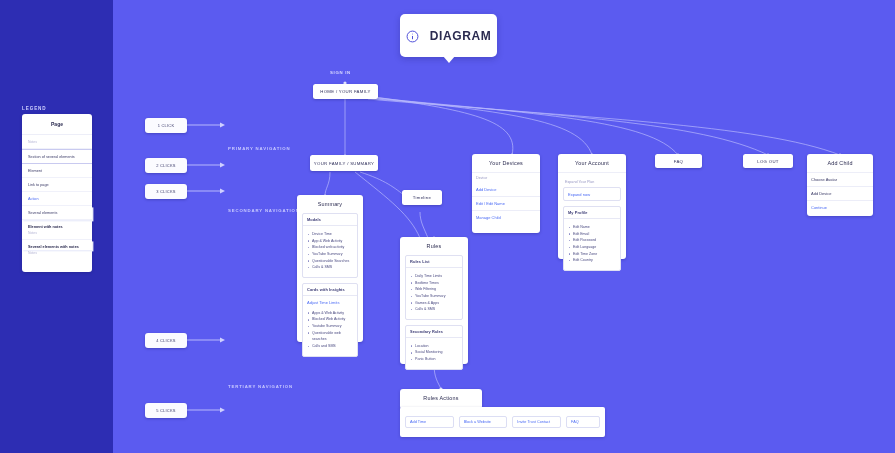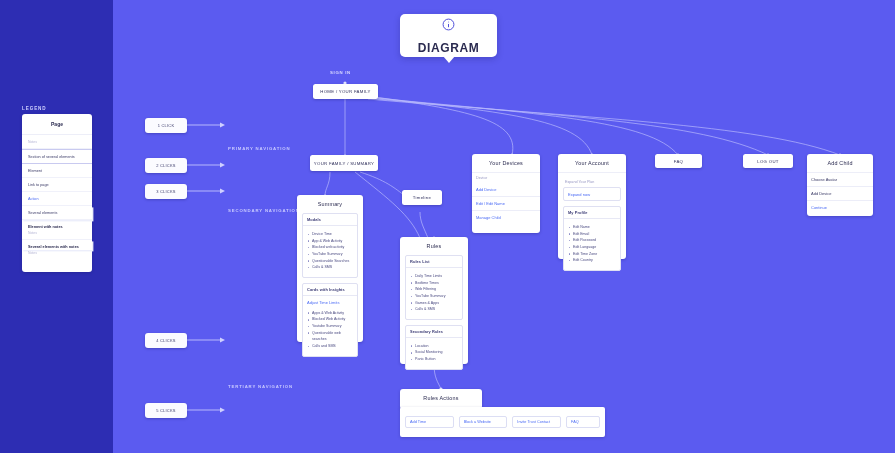--- a/index.html
+++ b/index.html
@@ -95,21 +95,21 @@
   
   .sect-cap {
     position: absolute; font-size: 4.3px; letter-spacing: .85px;
     color: #c9caff; font-weight: 700;
   }
 
   
   #diagram-badge {
     position: absolute; left: 400px; top: 14px; width: 97px; height: 43px;
     background: #fff; border-radius: 5px; display: flex; align-items: center;
-    justify-content: center; gap: 11px; box-shadow: 0 2px 6px rgba(20,20,90,.25); flex-direction: column;
+    justify-content: center; gap: 11px; box-shadow: 0 2px 6px rgba(20,20,90,.25);
   }
   #diagram-badge .lbl { font-size: 12px; font-weight: 700; color: #2b2b50; letter-spacing: .6px; }
   #diagram-badge .tail {
     position: absolute; bottom: -6px; left: 50%; margin-left: -6px;
     width: 0; height: 0; border-left: 6px solid transparent;
     border-right: 6px solid transparent; border-top: 7px solid #fff;
   }
   .info-ic { width: 13px; height: 13px; }
 
   

